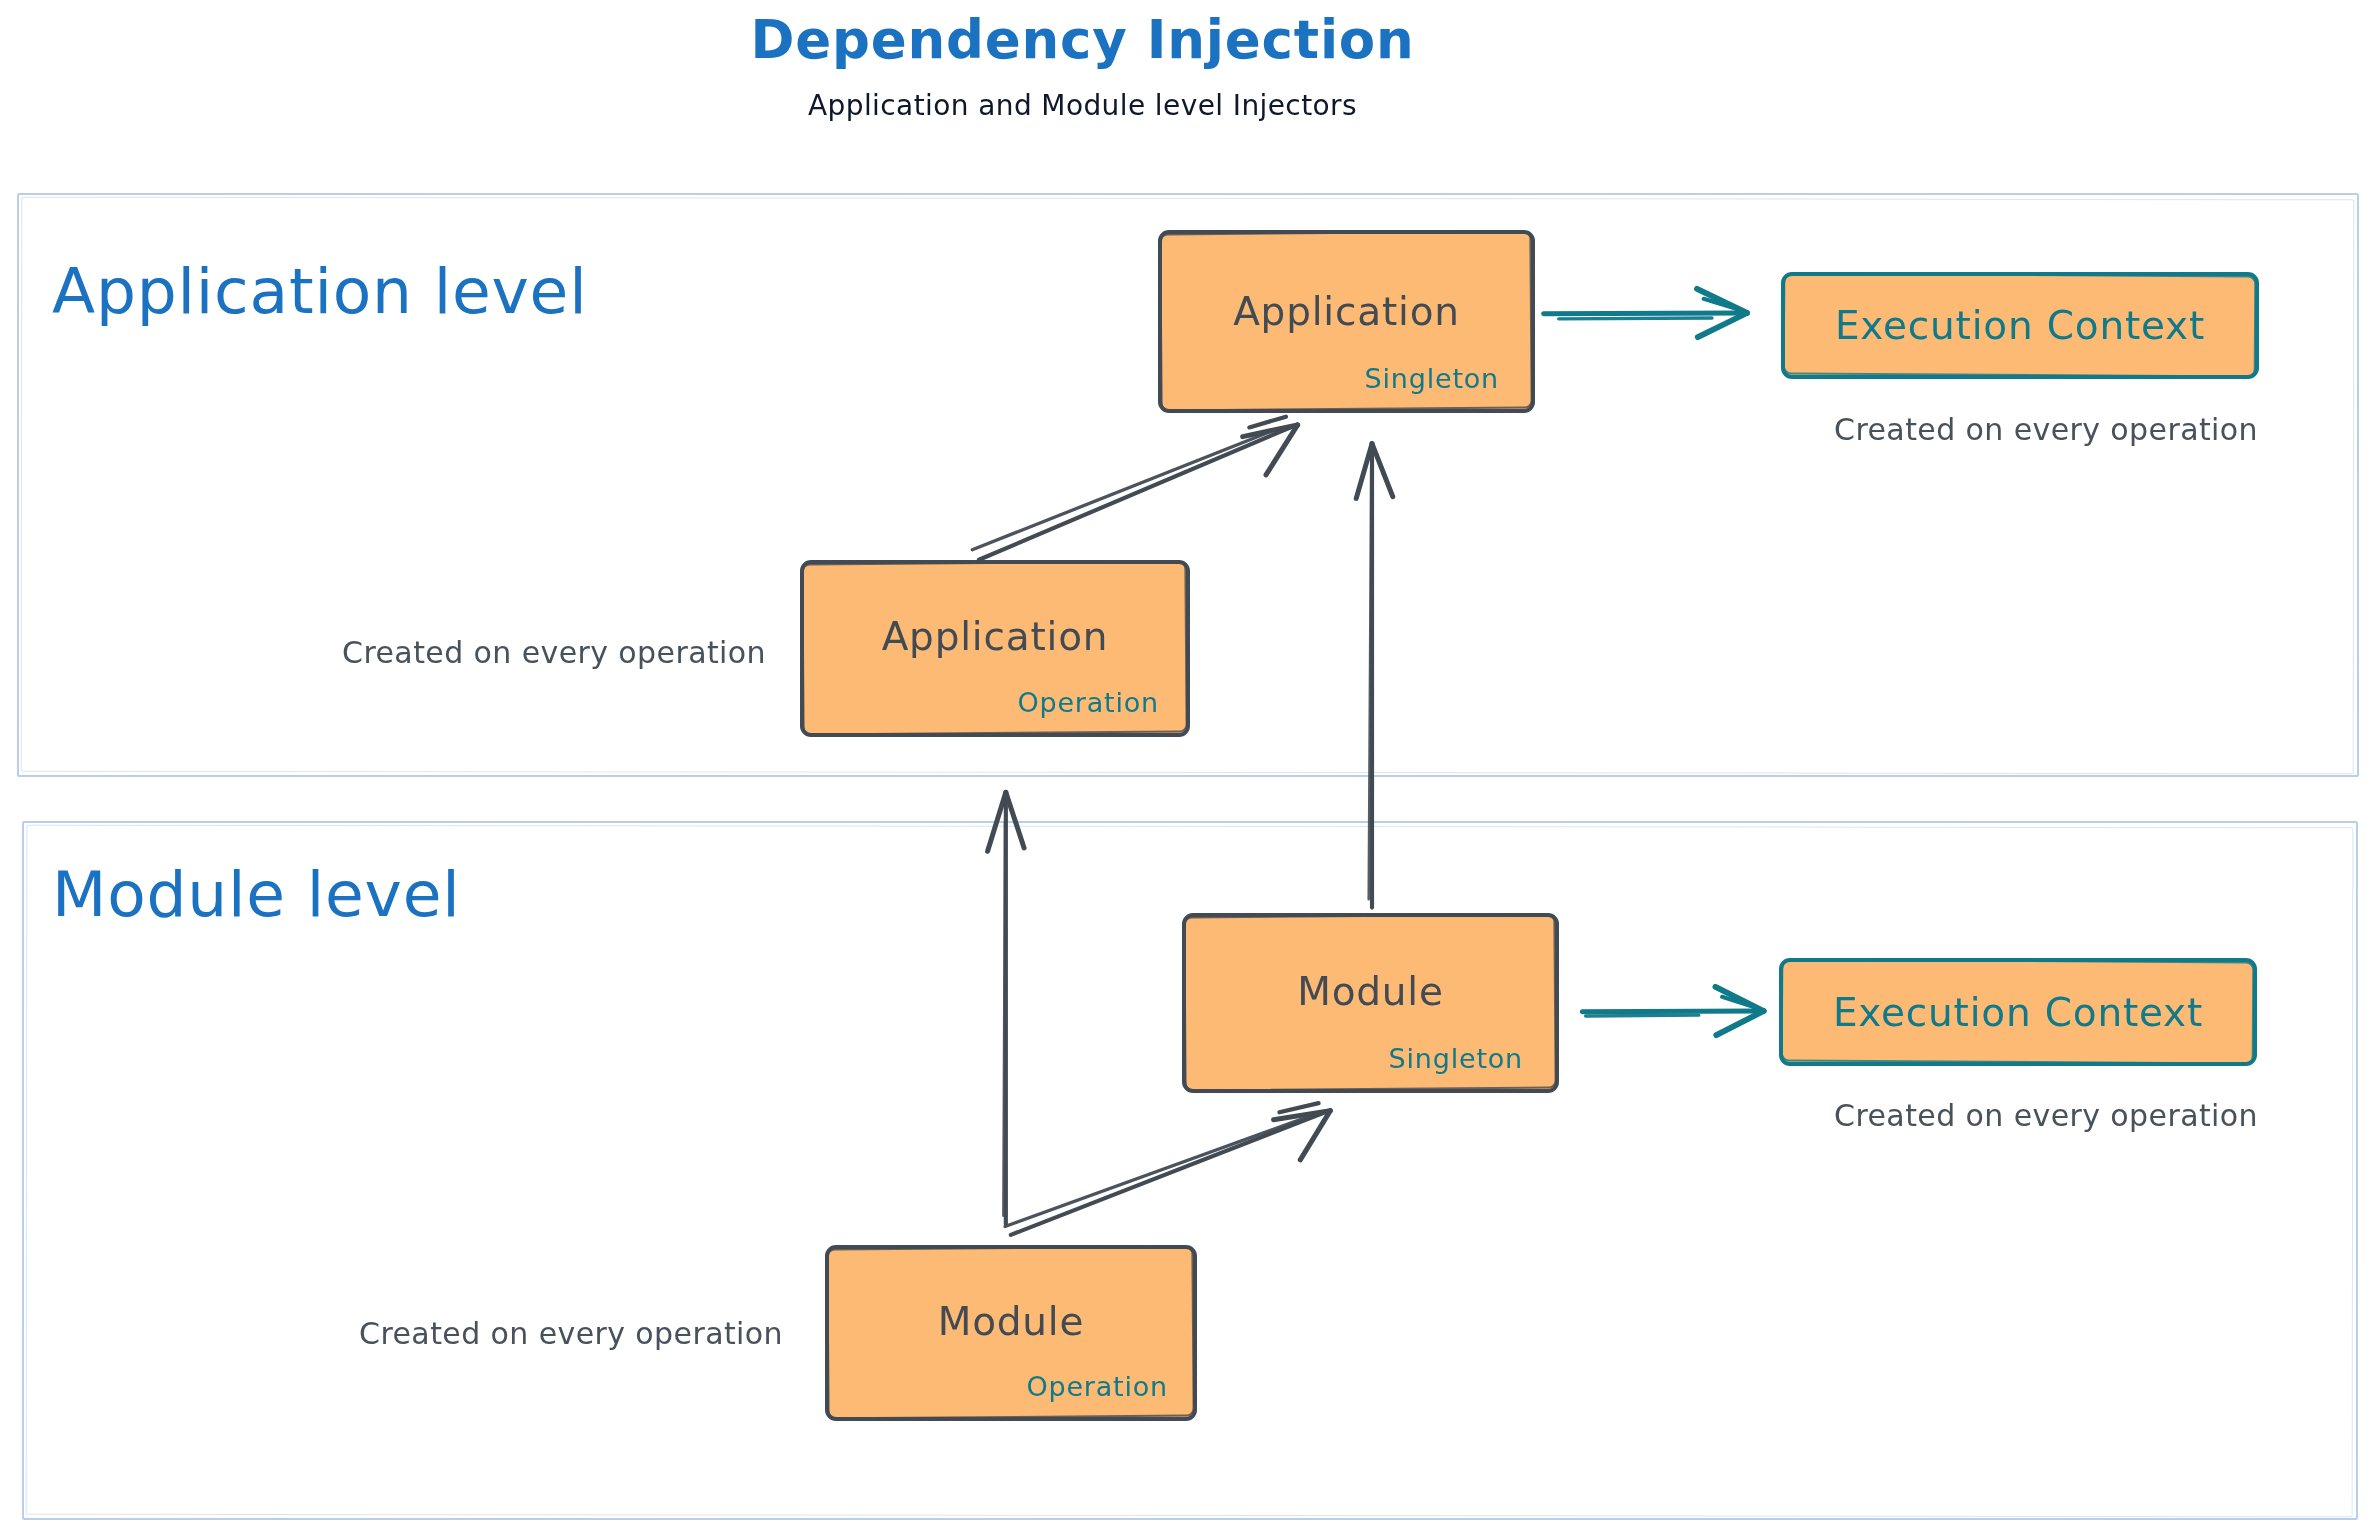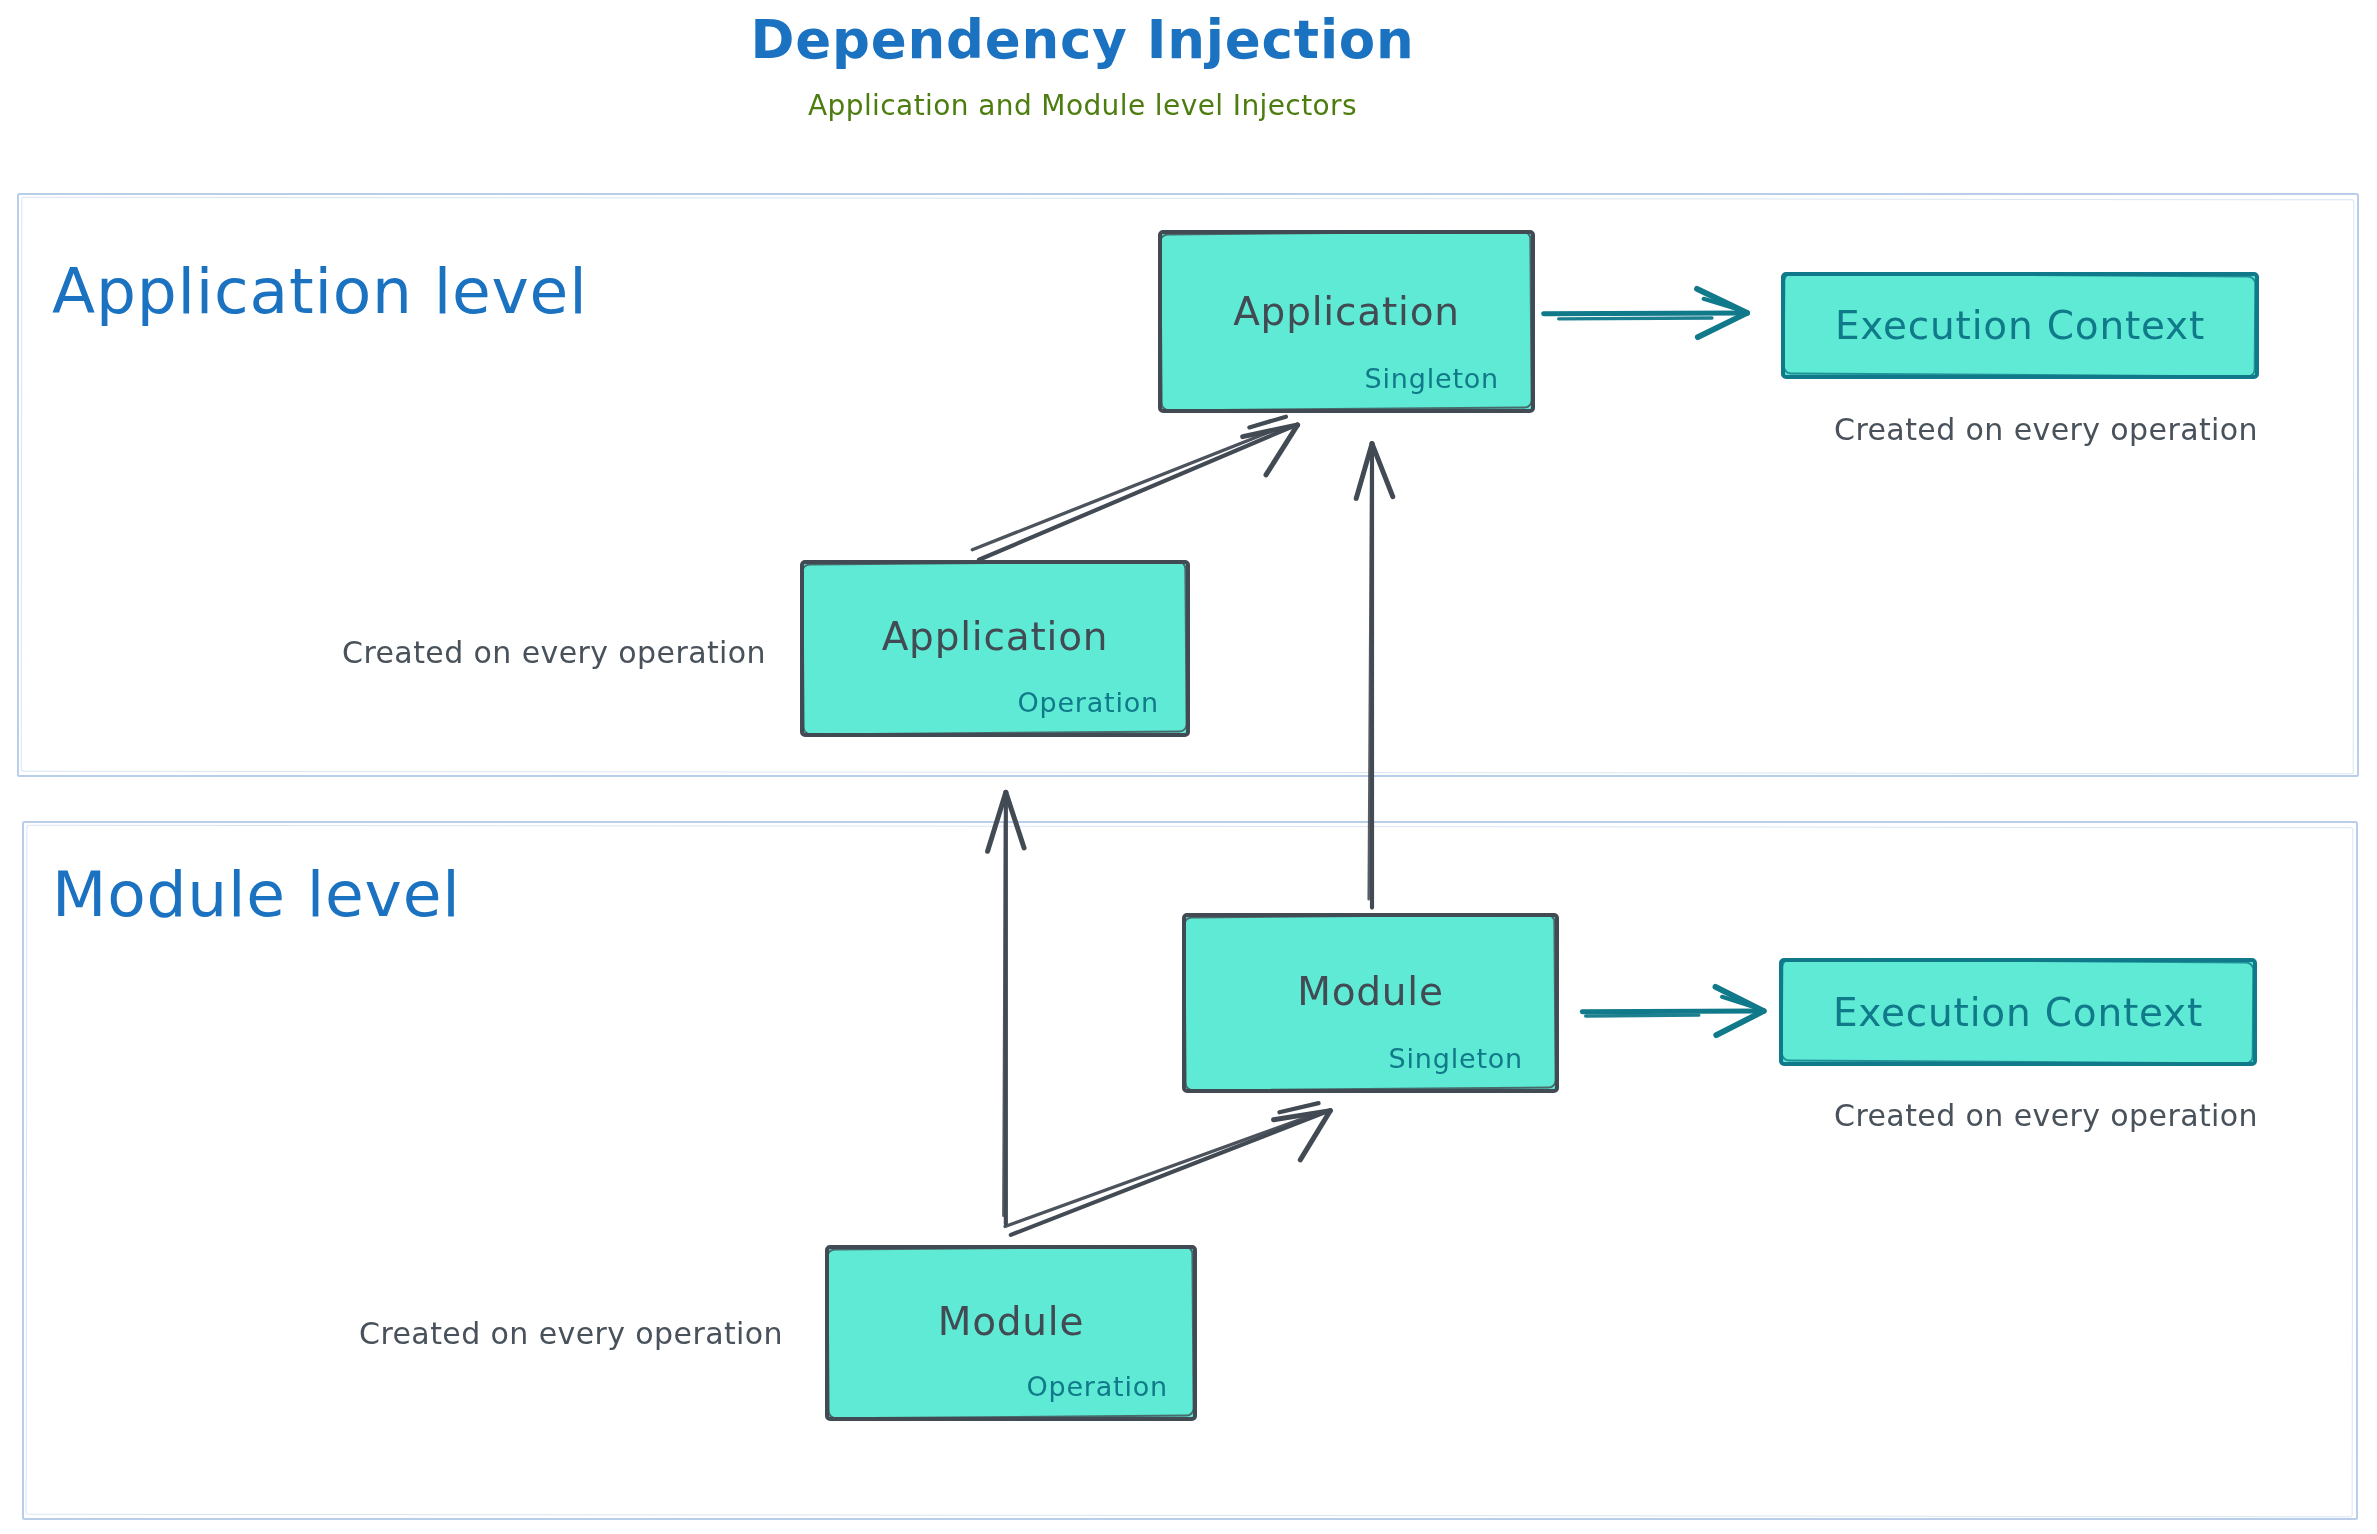--- a/index.html
+++ b/index.html
@@ -16,39 +16,39 @@
   }
   .canvas{position:absolute;inset:0;}
 
   
   .header{position:absolute;left:716px;top:10px;width:733px;text-align:center;}
   .title{
     font-size:53px;font-weight:bold;color:var(--blue);
     margin:0;line-height:1.15;letter-spacing:0.8px;text-align:center;
   }
   .subtitle{
-    font-size:28px;color:#4d7c0f;margin:18.3px 0 0 0;line-height:1.2;letter-spacing:0.4px;
+    font-size:28px;color:#0f172a;margin:18.3px 0 0 0;line-height:1.2;letter-spacing:0.4px;
   }
 
   
   .frame{
     position:absolute;border:2.5px solid var(--frame);border-radius:2.5px;background:transparent;
   }
   .frame::before{
     content:"";position:absolute;inset:2.5px;border:1.7px solid var(--frame);
     opacity:.55;border-radius:2.5px;transform:rotate(.06deg);pointer-events:none;
   }
   .frame-label{
     position:absolute;font-size:63px;color:var(--blue);letter-spacing:0.8px;line-height:1.1;
     white-space:nowrap;
   }
 
   
   .sketch-box{
-    position:absolute;border:4.2px solid var(--ink);border-radius:5px;background:#5eead4;z-index:3;
+    position:absolute;border:4.2px solid var(--ink);border-radius:11px;background:#fdba74;z-index:3;
   }
   .sketch-box::before{
     content:"";position:absolute;inset:-1.7px;border:2.5px solid var(--ink);
     border-radius:8.3px;opacity:.8;transform:rotate(-.45deg);pointer-events:none;
   }
   .sketch-box.teal{border-color:var(--teal);}
   .sketch-box.teal::before{border-color:var(--teal);transform:rotate(.4deg);}
   .box-title{
     position:absolute;left:0;right:0;text-align:center;
     font-size:39px;color:var(--ink);letter-spacing:0.8px;white-space:nowrap;

